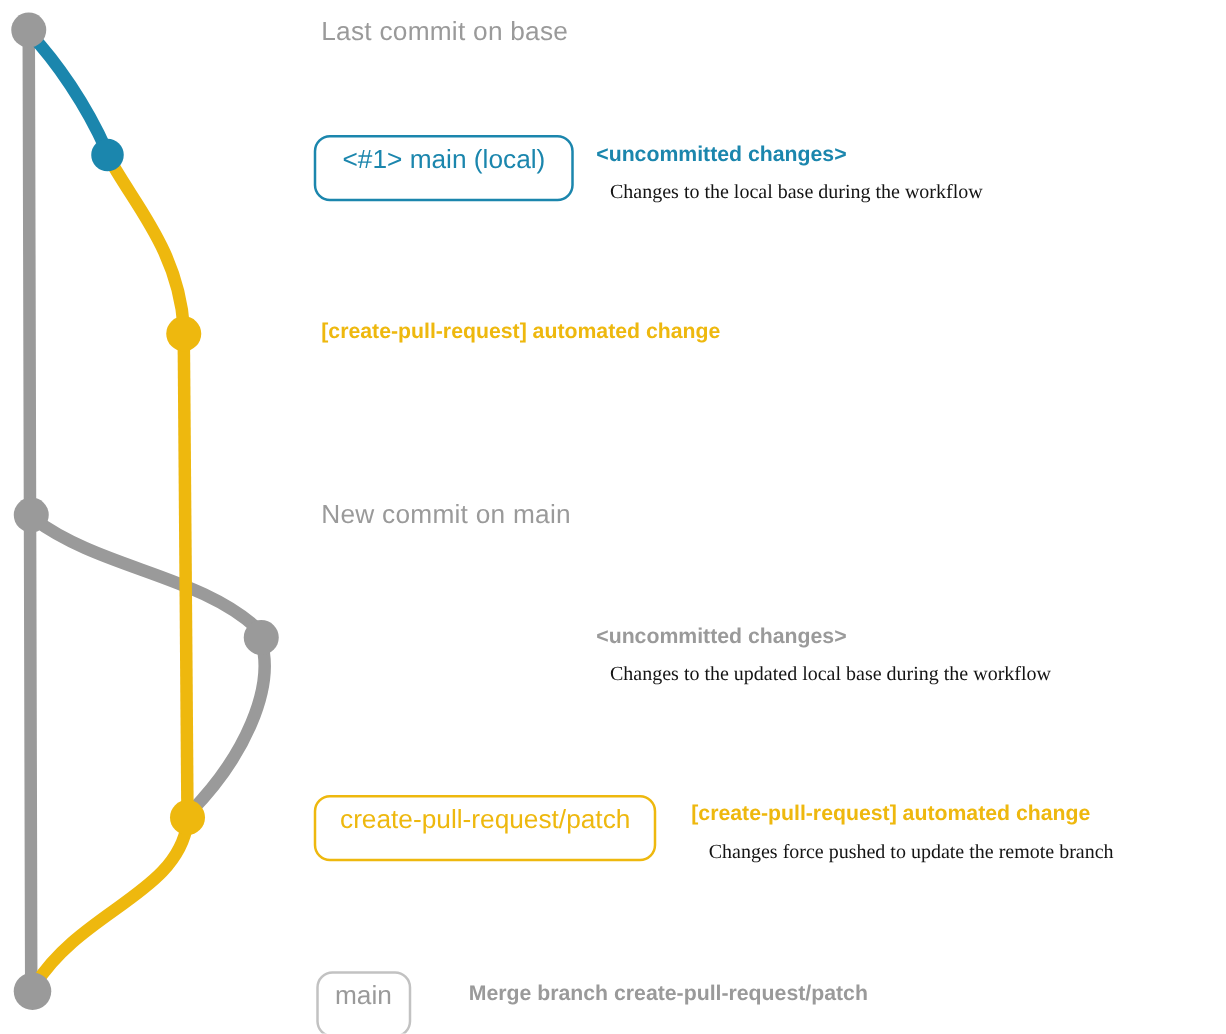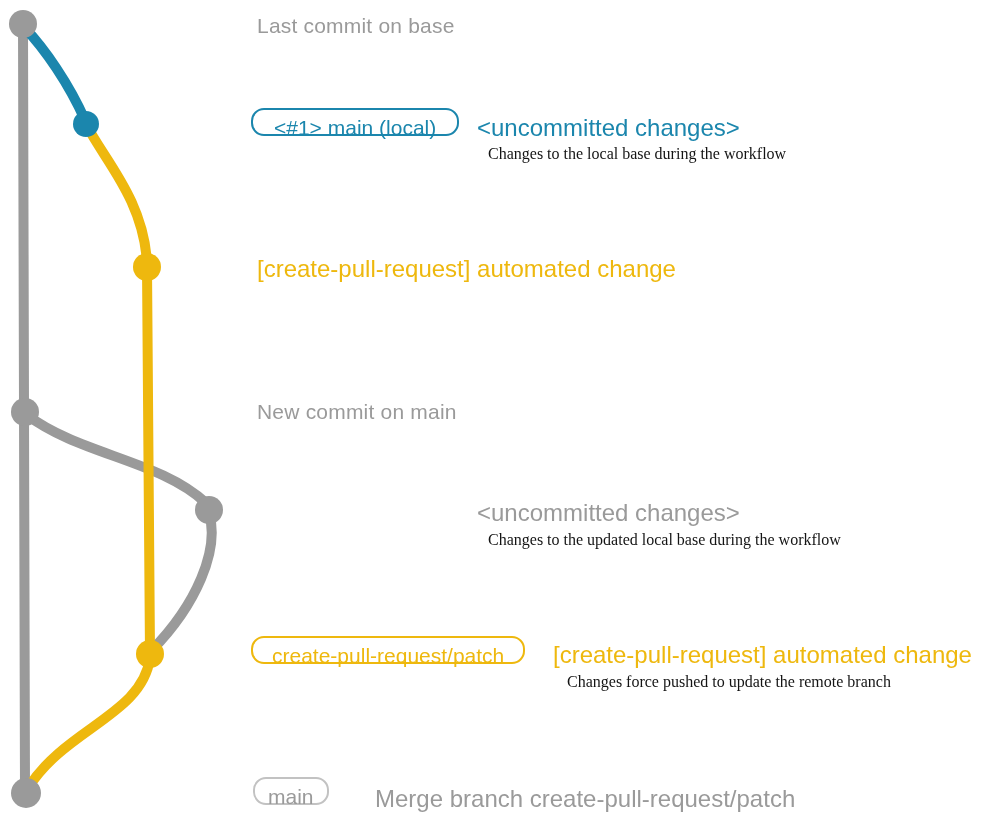--- a/index.html
+++ b/index.html
@@ -22,33 +22,33 @@
   }
   .abs { position: absolute; white-space: nowrap; }
 
   .section-header {
     font-size: 21px;
     color: var(--gray);
     letter-spacing: 0.2px;
   }
   .branch-box {
     box-sizing: border-box;
-    height: 28px;
+    height: 53px;
     line-height: 35px;
     border: 2px solid;
     border-radius: 13px;
     font-size: 21px;
     display: inline-block;
   }
   .branch-box.blue   { color: var(--blue);   border-color: var(--blue);        padding: 0 21px; }
   .branch-box.grayb  { color: var(--gray);   border-color: var(--gray_border); padding: 0 21px; }
   .branch-box.yellow { color: var(--yellow); border-color: var(--yellow);      padding: 0 19px; }
   .branch-box.graym  { color: var(--gray);   border-color: var(--gray_border); padding: 0 13px; }
 
-  .status-text { font-size: 24px; }
+  .status-text { font-size: 17px; font-weight: bold; }
   .status-text.blue   { color: var(--blue); }
   .status-text.gray   { color: var(--gray); }
   .status-text.yellow { color: var(--yellow); }
 
   .note-text {
     font-family: "Liberation Serif", serif;
     font-size: 16px;
     color: var(--ink);
   }
 </style>

